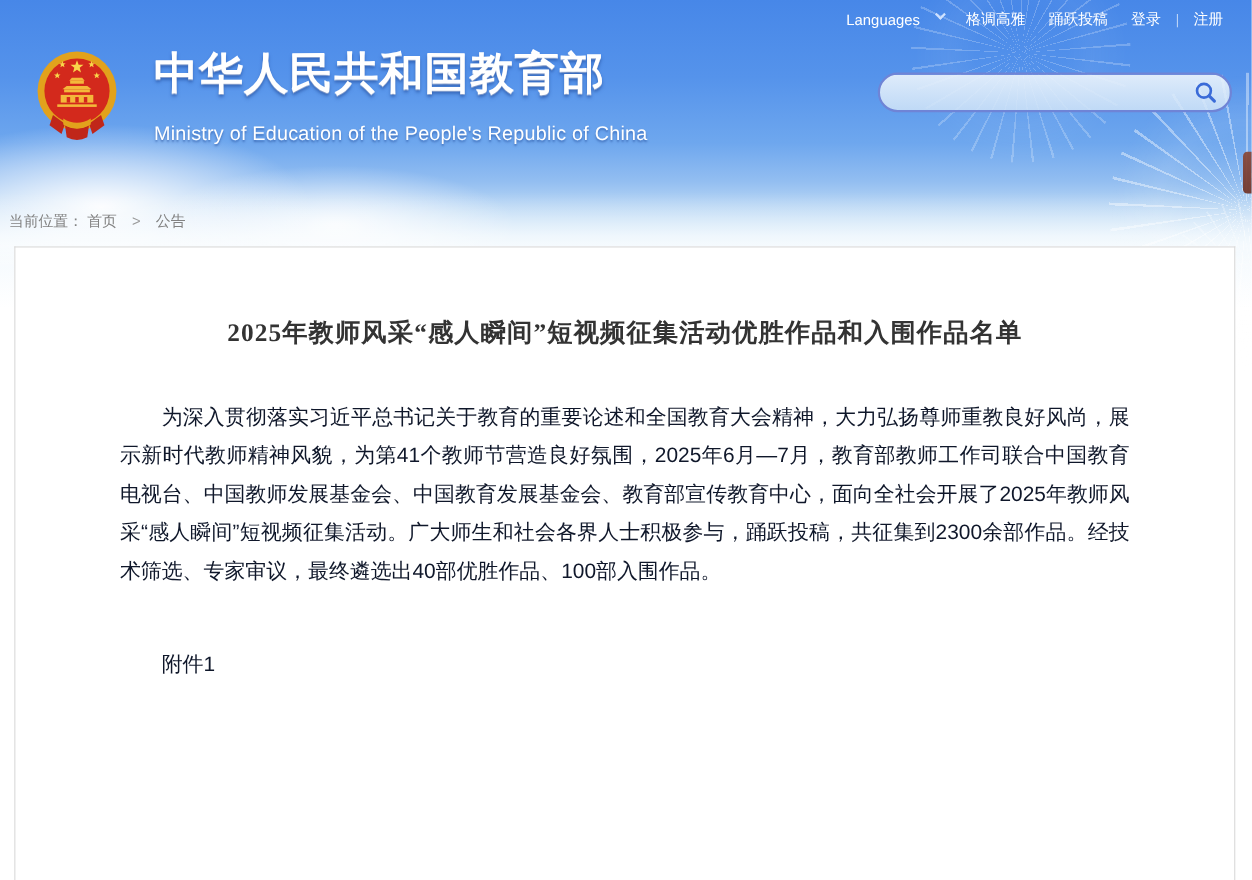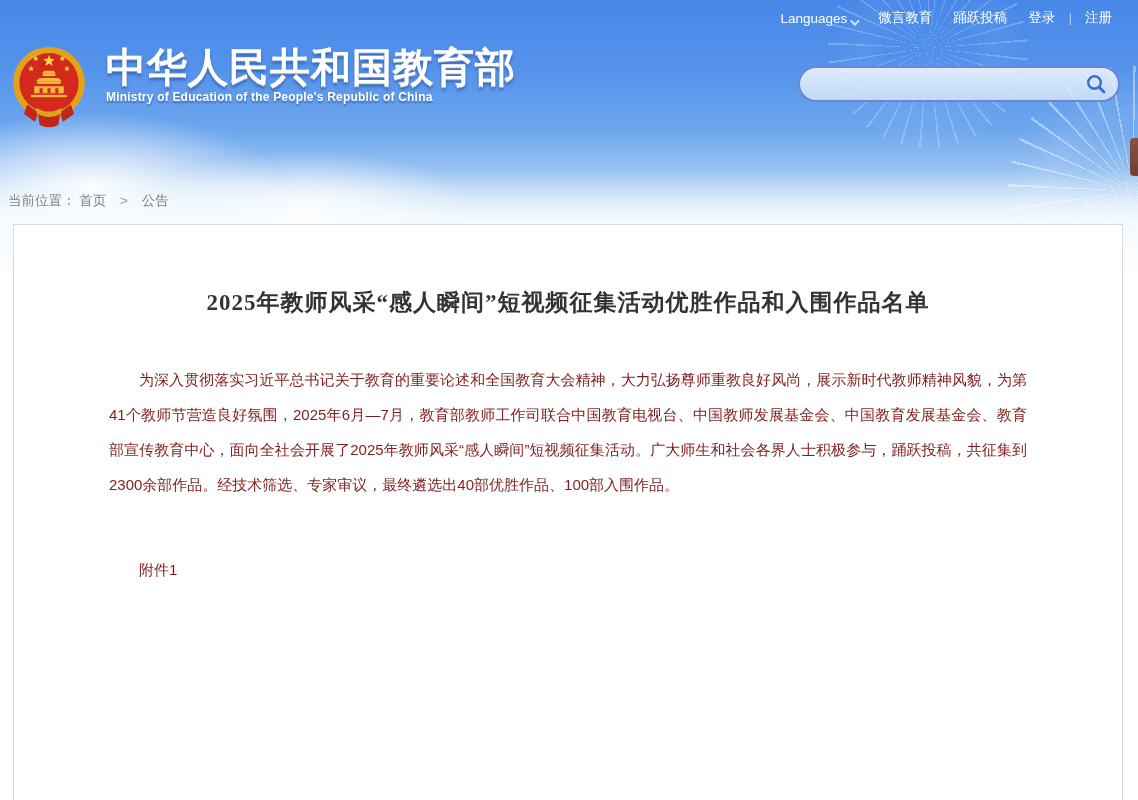--- a/index.html
+++ b/index.html
@@ -28,33 +28,33 @@
   .dand-a{ left:828px; top:-52px; width:200px; height:200px; opacity:.30; }
   .dand-b{ left:1008px; top:66px; width:250px; height:250px; opacity:.55; }
   .dand-c{ left:1060px; top:180px; width:160px; height:160px; opacity:.35; }
   .seed{ position:absolute; right:0; top:138px; width:8px; height:38px;
     background:linear-gradient(180deg,#8a4532,#6e2f22); border-radius:4px 0 0 4px; opacity:.9; }
 
   
   .topbar{ position:absolute; top:9px; right:26px; display:flex; align-items:center;
     gap:21px; color:#fff; font-size:13.5px; }
   .topbar a{ color:#fff; text-decoration:none; cursor:pointer; }
-  .lang{ display:flex; align-items:flex-end; gap:3px; }
+  .lang{ display:flex; align-items:flex-start; gap:14px; }
   .chev{ width:7px; height:7px; border-right:2px solid #cfe2ff; border-bottom:2px solid #cfe2ff;
     transform:rotate(45deg) translateY(-2px); display:inline-block; }
   .auth{ display:flex; align-items:center; gap:9px;text-align:center; }
   .vsep{ color:#dce9fb; font-size:12px; }
 
   
-  .brand{ position:absolute; left:10px; top:45px; display:flex; gap:18px; text-decoration:none; cursor:pointer; }
+  .brand{ position:absolute; left:31px; top:45px; display:flex; gap:31px; text-decoration:none; cursor:pointer; }
   .brand-text .zh{
     font-size:40px; font-weight:bold; color:#ffffff; letter-spacing:1px; line-height:1.1;
     text-shadow:0 3px 3px rgba(23,62,140,.55), 0 1px 0 rgba(255,255,255,.8); }
   .brand-text .en{
-    margin-top:1px; font-size:12px; font-weight:bold; color:#fff;
+    margin-top:22px; font-size:18px; font-weight:normal; color:#fff;
     text-shadow:0 2px 2px rgba(23,62,140,.55); letter-spacing:.2px; }
 
   
   .search{ position:absolute; left:798px; top:66px; width:322px; height:36px;
     border:2px solid #6F84D6; border-radius:19px;
     background:linear-gradient(180deg, rgba(234,243,252,.92), rgba(208,228,248,.85));
     display:flex; align-items:center; padding:0 6px 0 16px; }
   .search input{ flex:1; border:none; outline:none; background:transparent;
     font-size:14px; color:#335; height:100%; }
   .search button{ border:none; background:transparent; width:32px; height:30px;
@@ -63,21 +63,21 @@
   
   .breadcrumb{ position:absolute; left:8px; top:192px; font-size:13.5px; color:#828282; }
   .breadcrumb a{ color:#828282; text-decoration:none; cursor:pointer; }
   .bsep{ margin:0 10px; color:#9a9a9a; }
 
   
   .content{ position:absolute; left:13px; top:224px; width:1110px; height:600px;
     background:#ffffff; border:1px solid #d9d9d9; border-bottom:none; padding:0 95px; }
   .content h1{ margin-top:62px; font-size:23px; font-weight:bold; color:#333;
     text-align:center; letter-spacing:1px;font-family:Liberation Serif, serif; }
-  .content p{ font-size:15px; line-height:35px; color:#7f1d1d; text-align:justify;
+  .content p{ font-size:19px; line-height:35px; color:#0f172a; text-align:justify;
     text-indent:2em; margin-top:38px; }
   .content p.first{ margin-top:44px; }
   .content p.attach{ margin-top:50px; }
 </style>
 </head>
 <body>
 
 <div class="page">
 
   <div class="cloud cloud-a"></div>
@@ -86,21 +86,21 @@
   <div class="dand dand-a"></div>
   <div class="dand dand-b"></div>
   <div class="dand dand-c"></div>
   <div class="seed"></div>
 
   <div class="topbar">
     <a class="lang">
       <span>Languages</span>
       <i class="chev"></i>
     </a>
-    <a>微言教育</a>
+    <a>格调高雅</a>
     <a>踊跃投稿</a>
     <span class="auth">
       <a>登录</a>
       <span class="vsep">｜</span>
       <a>注册</a>
     </span>
   </div>
 
   <a class="brand">
     <svg width="78" height="88" viewBox="0 0 100 112">

